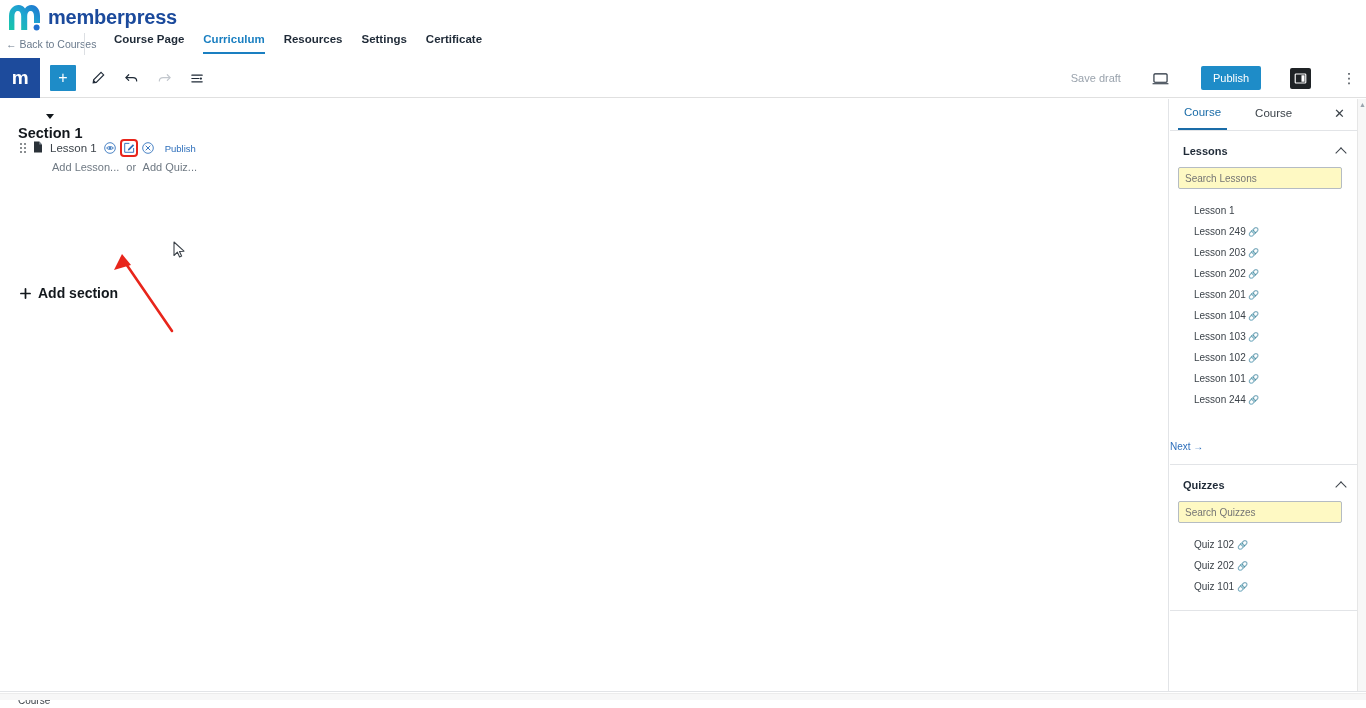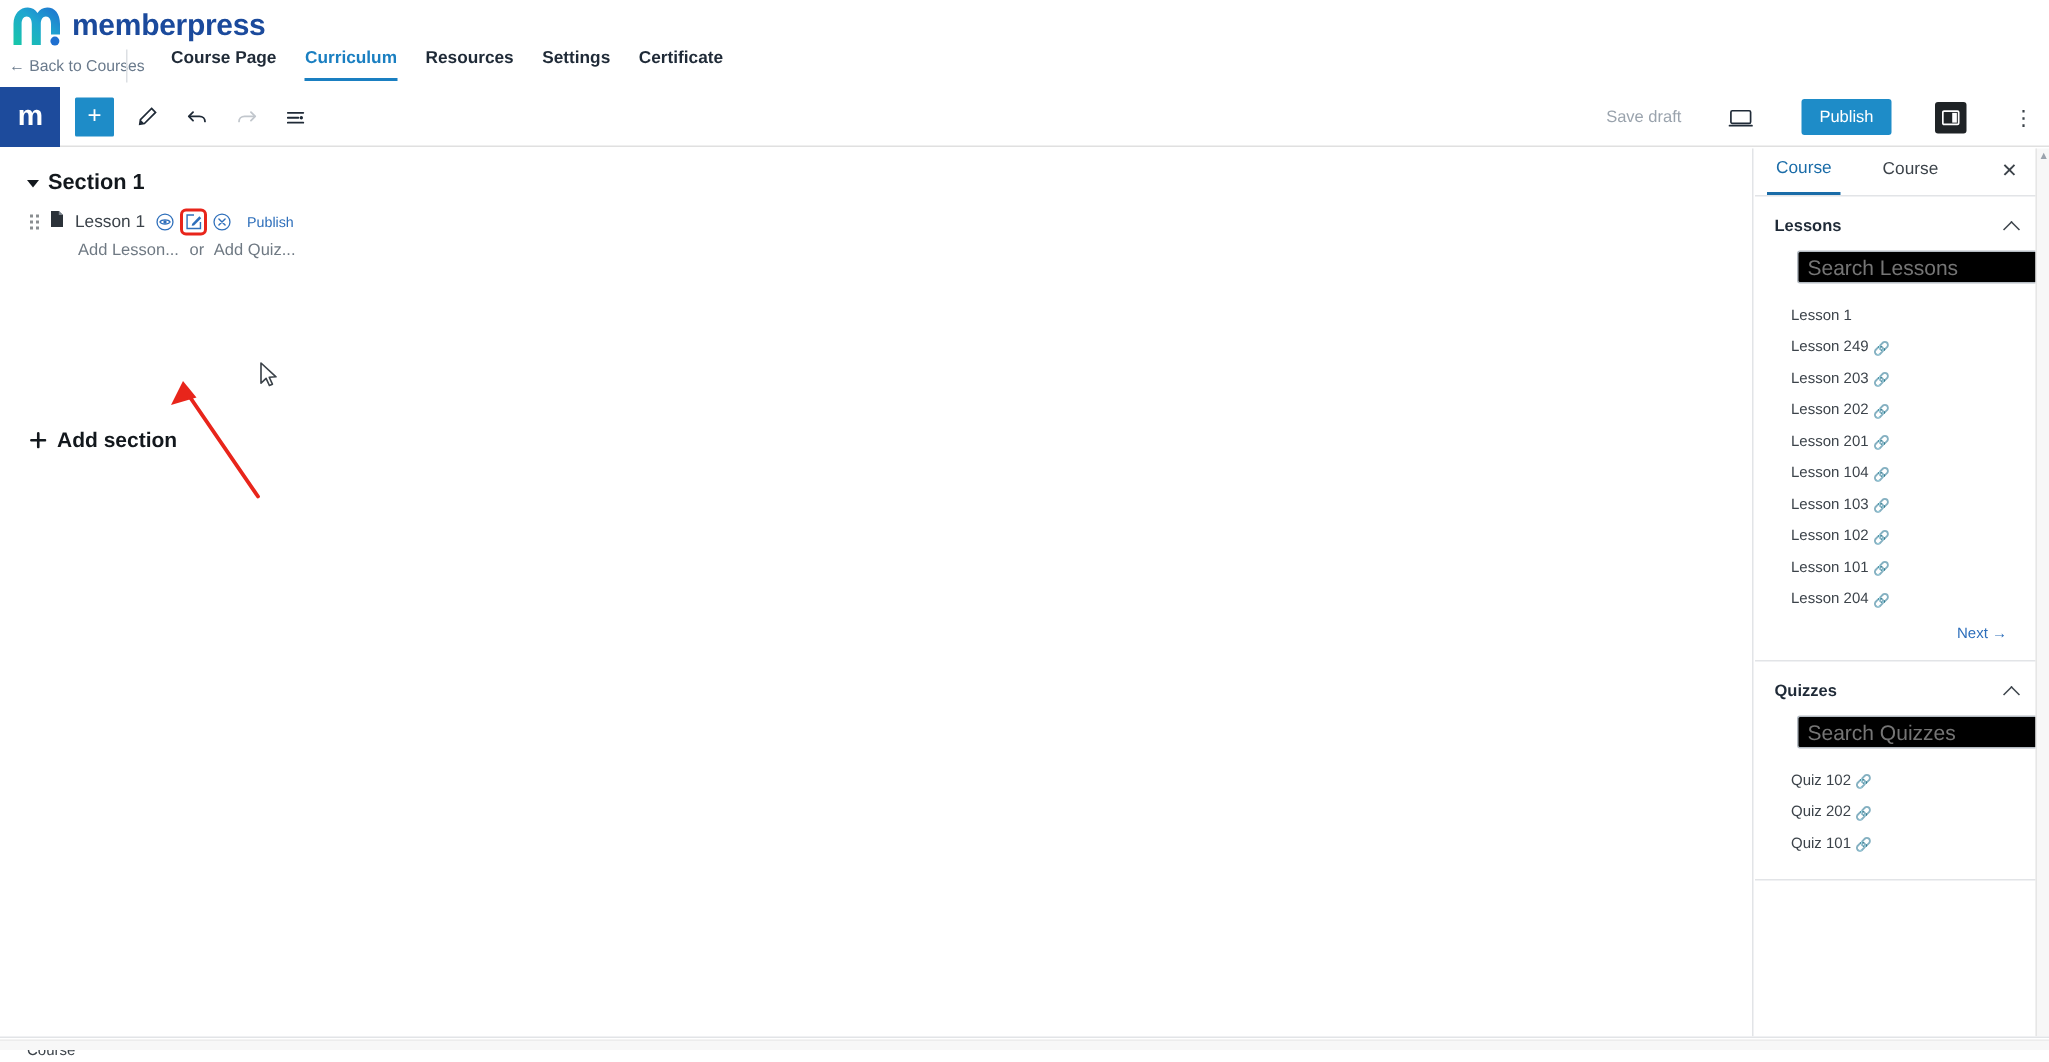--- a/index.html
+++ b/index.html
@@ -84,21 +84,21 @@
   .kebab { color: #3c434a; font-size: 14px; line-height: 1; padding: 0 2px; }
 
   
   .canvas {
     position: absolute; left: 0; top: 99px; width: 1169px; height: 592px;
     background: #fff; border-right: 1px solid #e2e4e7;
   }
   .section-title {
     position: absolute; left: 18px; top: 15px;
     font-size: 14.5px; font-weight: 700; color: #13181d;
-    display: flex; align-items: center; gap: 6px;
+    display: flex; align-items: center; gap: 6px; flex-direction: column;
   }
   .caret-down {
     width: 0; height: 0; border-left: 4px solid transparent;
     border-right: 4px solid transparent; border-top: 5px solid #13181d;
     display: inline-block;
   }
 
   .lesson-row {
     position: absolute; left: 20px; top: 41px;
     display: flex; align-items: center; gap: 7px; height: 16px;
@@ -163,34 +163,34 @@
     display: flex; align-items: flex-end; justify-content: space-between;
     padding: 14px 13px 10px;
   }
   .sb-panel-title { font-size: 11px; font-weight: 700; color: #1f2a37; }
   .chev-up {
     width: 8px; height: 8px; border-left: 1.4px solid #3c434a;
     border-top: 1.4px solid #3c434a; transform: rotate(45deg);
     margin-top: 3px;
   }
   .sb-search {
-    display: block; width: 164px; height: 22px; margin: 0 28px;
+    display: block; width: 164px; height: 22px; margin: 0 8px;
     border: 1px solid #b5bcc3; border-radius: 2px;
-    font-size: 14px; color: #6f7983; padding: 0 6px;
-    font-family: "Liberation Sans", sans-serif; background: #000000;
+    font-size: 10px; color: #6f7983; padding: 0 6px;
+    font-family: "Liberation Sans", sans-serif; background: #fef9c3;
   }
   .sb-list { margin-top: 12px; }
   .sb-item {
     font-size: 10px; color: #3c434a; padding: 5px 0 6px 24px;
     display: flex; align-items: center; gap: 3px; line-height: 1;
   }
   .link-ico { color: #5a636c; font-size: 9px; }
   .sb-next {
-    text-align: right; padding: 6px 20px 0 0;
-    font-size: 10px; color: #2e6fbb;
+    text-align: left; padding: 6px 20px 0 0;
+    font-size: 10px; color: #2e6fbb; margin-top: 24px;
   }
 
   
   .statusbar {
     position: absolute; left: 0; top: 691px; width: 1366px; height: 17px;
     background: #fff; border-top: 1px solid #e2e4e7;
     display: flex; align-items: center;
   }
   .status-txt { font-size: 10px; color: #3c434a; margin-left: 18px; }
 
@@ -417,21 +417,21 @@
         </div>
         <div class="sb-item">
           <span>Lesson 102</span>
           <span class="link-ico">🔗</span>
         </div>
         <div class="sb-item">
           <span>Lesson 101</span>
           <span class="link-ico">🔗</span>
         </div>
         <div class="sb-item">
-          <span>Lesson 204</span>
+          <span>Lesson 244</span>
           <span class="link-ico">🔗</span>
         </div>
       </div>
 
       <div class="sb-next">Next →</div>
     </div>
 
     <div class="sb-panel">
       <div class="sb-panel-head">
         <span class="sb-panel-title">Quizzes</span>

